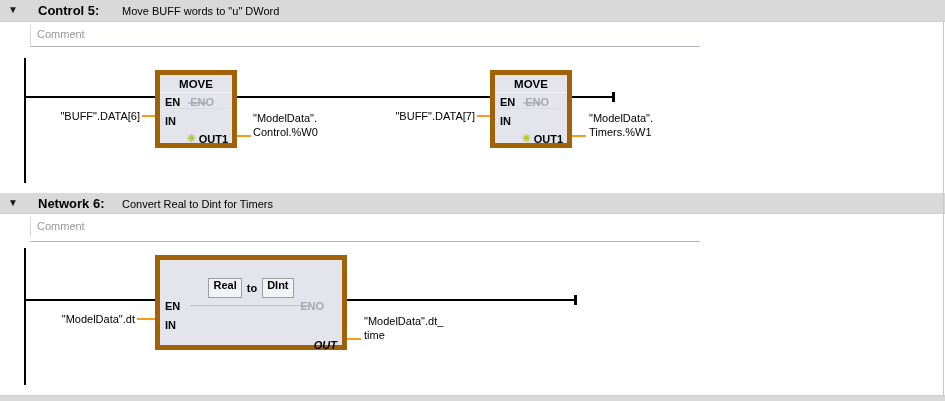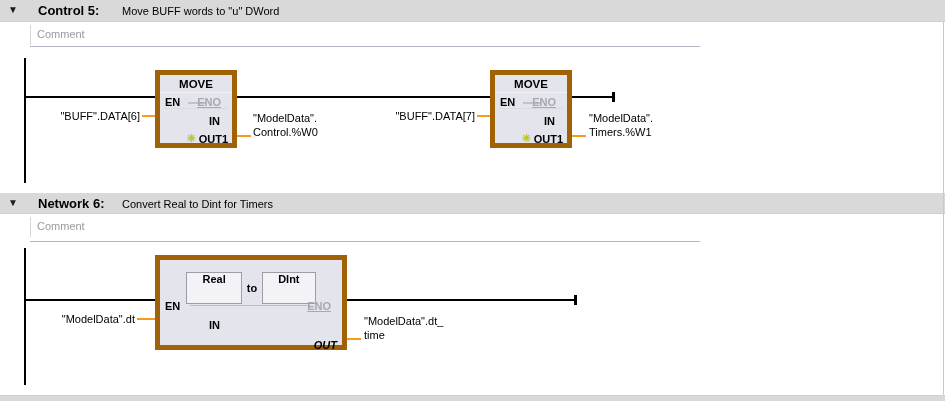--- a/index.html
+++ b/index.html
@@ -70,38 +70,38 @@
   .move1 { left:155px; top:70px; width:82px; height:78px; }
   .move2 { left:490px; top:70px; width:82px; height:78px; }
   .conv  { left:155px; top:255px; width:192px; height:95px; }
   .blk-title {
     position:absolute; left:0; right:0; top:0; height:18px; line-height:18px;
     text-align:center; font-size:11.5px; font-weight:bold; color:#000;
     border-bottom:1px solid #f3f3f8;
   }
   .pin { position:absolute; font-size:11px; font-weight:bold; color:#000; }
   .pin-en  { left:5px; top:21px; }
-  .pin-eno { right:11px; top:21px; color:#a8a8b0;text-decoration:underline; }
-  .pin-in  { left:5px; top:40px;margin-left:44px; }
+  .pin-eno { right:18px; top:21px; color:#a8a8b0; }
+  .pin-in  { left:5px; top:40px; }
   .en-dash { position:absolute; left:28px; top:27px; width:18px; height:2px; background:#c2c2cb; }
   .en-underline { position:absolute; left:4px; right:4px; top:33px; height:1px; background:#dadae3; }
   .out1-row {
     position:absolute; right:4px; top:57px; display:flex; align-items:center; gap:3px;
     font-size:11px; font-weight:bold; color:#000;
   }
   .star { font-size:11px; font-weight:normal; color:#cdd500; text-shadow:0 0 1px #6f7d00; }
   
   .conv .blk-title { border-bottom:none; top:2px; }
   .conv-sub {
     position:absolute; left:0; right:0; top:19px; height:17px;
     display:flex; justify-content:center; align-items:center; gap:5px;
     font-size:11px; font-weight:bold; color:#000;
   }
   .type-box {
-    background:#f2f2f7; border:1px solid #9d9da8; padding:0 15px; height:32px;
+    background:#f2f2f7; border:1px solid #9d9da8; padding:0 4px; height:20px;
     line-height:13px; cursor:pointer;
   }
   .conv .pin-en  { top:40px; }
   .conv .pin-eno { top:40px; }
   .conv .pin-in  { top:59px; }
   .conv .pin-out { position:absolute; right:5px; top:79px; font-size:11px; font-weight:bold;font-style:italic; }
   .conv-enline { position:absolute; left:30px; top:45px; width:120px; height:1px; background:#bcbcc6; }
   
   .right-border { position:absolute; left:943px; top:22px; width:1px; height:373px; background:#c9c9c9; }
   .bottom-strip { position:absolute; left:0; top:395px; width:945px; height:6px; background:#d9d9d9; border-top:1px solid #cfcfcf; }

